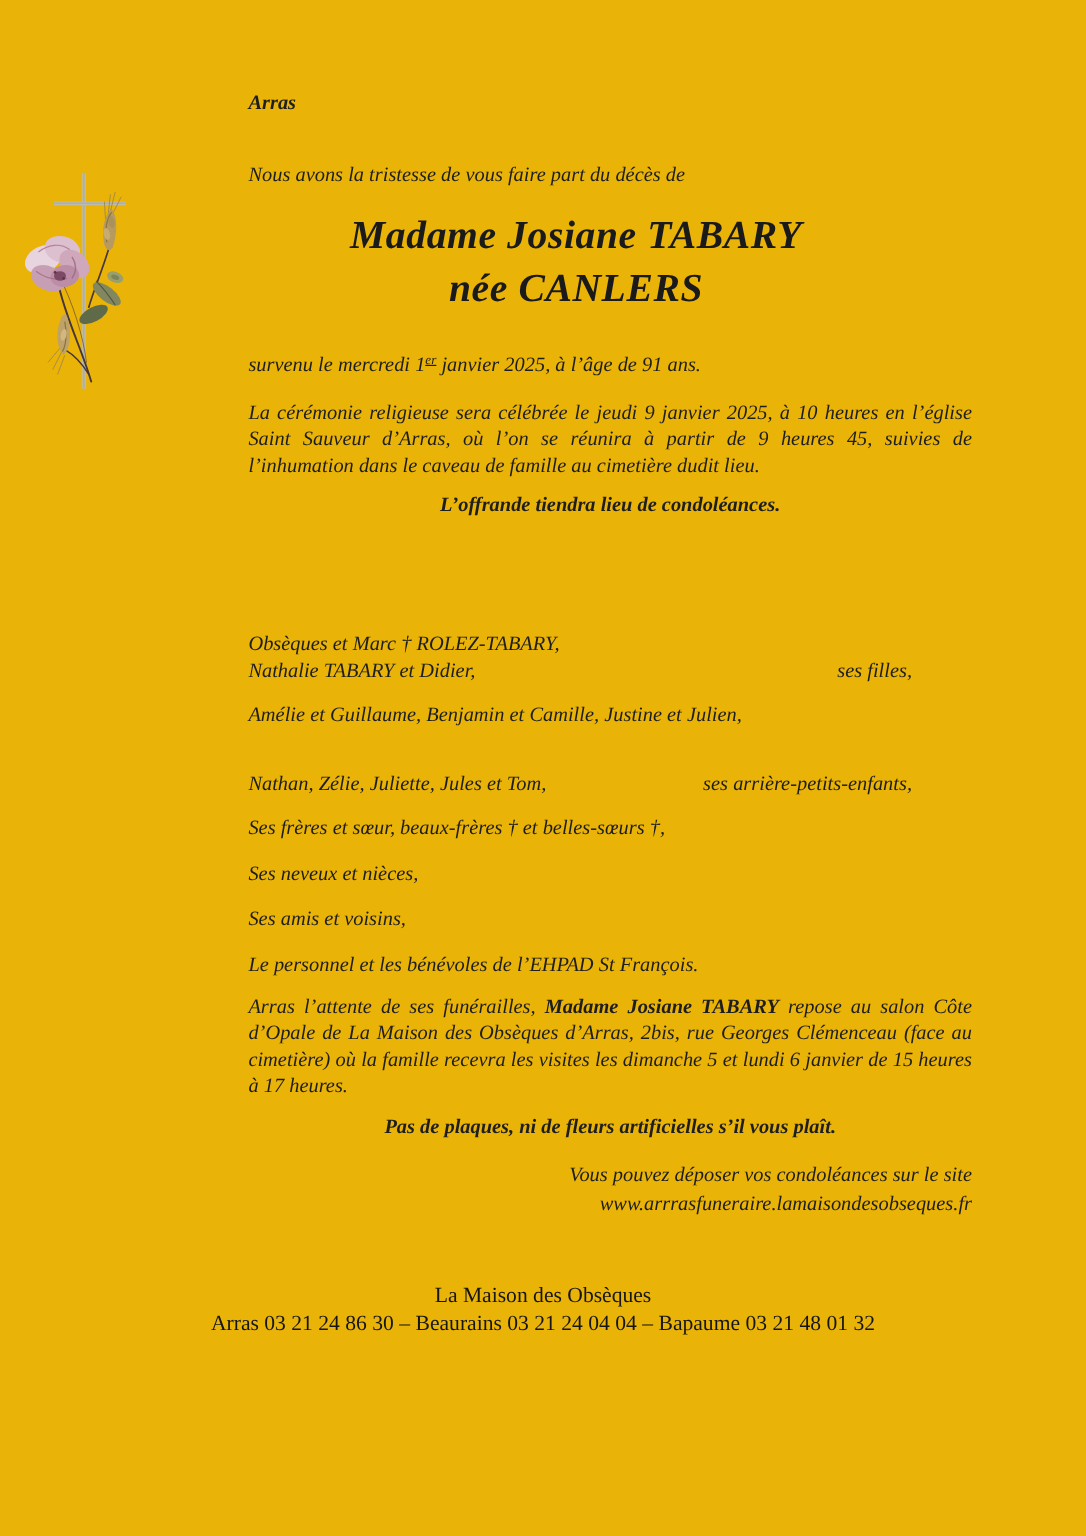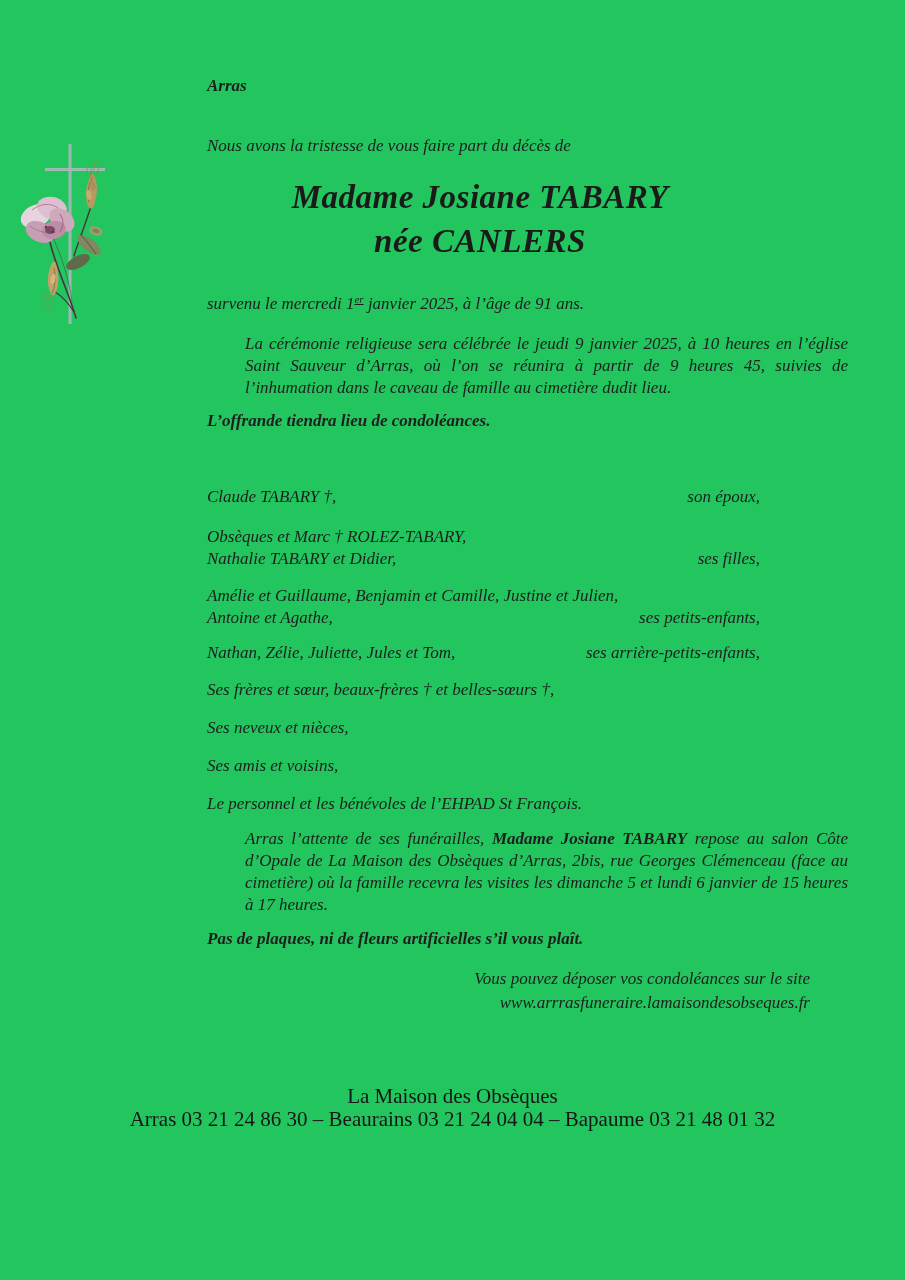--- a/index.html
+++ b/index.html
@@ -3,44 +3,44 @@
 <meta charset="utf-8">
 <style>
   html,body{margin:0;padding:0;}
   body{
     width:905px;height:1280px;overflow:hidden;
     background:#ffffff;
     font-family:"Liberation Serif", serif;
   }
   .page{
     position:relative;width:905px;height:1280px;
-    background:#22c55e;color:#1e1e1e;
+    background:#eab308;color:#1e1e1e;
   }
   .blk{
     position:absolute;left:207px;width:603px;
     font-style:italic;font-size:17px;line-height:21.5px;
   }
   .bold{font-weight:bold;}
-  .right{text-align:left;}
-  .just{text-align:justify;margin-left:38px;}
+  .right{text-align:center;}
+  .just{text-align:justify;}
   .center{text-align:right;}
   .title{
     left:150px;width:660px;text-align:center;
     font-weight:bold;font-size:33px;line-height:44px;letter-spacing:.5px;
     color:#1a1a1a;
   }
   .para{line-height:22px;}
   .sup{font-size:11px;vertical-align:6px;line-height:0;text-decoration:underline;}
   .fam-row{position:absolute;left:207px;width:603px;font-style:italic;font-size:17px;line-height:21.5px;}
   .fam-line{position:relative;}
   .relation{position:absolute;right:50px;bottom:0;}
   .condolences{line-height:24px;}
   .footer{
     position:absolute;left:0;width:905px;text-align:center;
-    font-style:normal;font-size:21px;line-height:23px;color:#161616;margin-top:17px;
+    font-style:normal;font-size:18px;line-height:23px;color:#161616;
   }
   .artwork{position:absolute;left:12px;top:132px;width:110px;height:200px;}
 </style>
 </head>
 <body>
 
 <div class="page">
 
   <svg class="artwork" viewBox="0 0 110 200" aria-hidden="true">
     <g>
@@ -106,32 +106,28 @@
     <div>née CANLERS</div>
   </div>
 
   <div class="blk" style="top:293px"><span>survenu le mercredi 1</span><span class="sup">er</span><span> janvier 2025, à l’âge de 91 ans.</span></div>
 
   <div class="blk para just" style="top:333px">La cérémonie religieuse sera célébrée le jeudi 9 janvier 2025, à 10 heures en l’église Saint Sauveur d’Arras, où l’on se réunira à partir de 9 heures 45, suivies de l’inhumation dans le caveau de famille au cimetière dudit lieu.</div>
 
   <div class="blk bold right" style="top:410px">L’offrande tiendra lieu de condoléances.</div>
 
 
-  <div class="fam-row" style="top:486px">
-    <div class="fam-line"><span>Claude TABARY †,</span><span class="relation">son époux,</span></div>
-  </div>
 
   <div class="fam-row" style="top:526px">
     <div class="fam-line">Obsèques et Marc † ROLEZ-TABARY,</div>
     <div class="fam-line"><span>Nathalie TABARY et Didier,</span><span class="relation">ses filles,</span></div>
   </div>
 
   <div class="fam-row" style="top:585px">
     <div class="fam-line">Amélie et Guillaume, Benjamin et Camille, Justine et Julien,</div>
-    <div class="fam-line"><span>Antoine et Agathe,</span><span class="relation">ses petits-enfants,</span></div>
   </div>
 
   <div class="fam-row" style="top:642px">
     <div class="fam-line"><span>Nathan, Zélie, Juliette, Jules et Tom,</span><span class="relation">ses arrière-petits-enfants,</span></div>
   </div>
 
   <div class="fam-row" style="top:679px">
     <div class="fam-line">Ses frères et sœur, beaux-frères † et belles-sœurs †,</div>
   </div>
 

